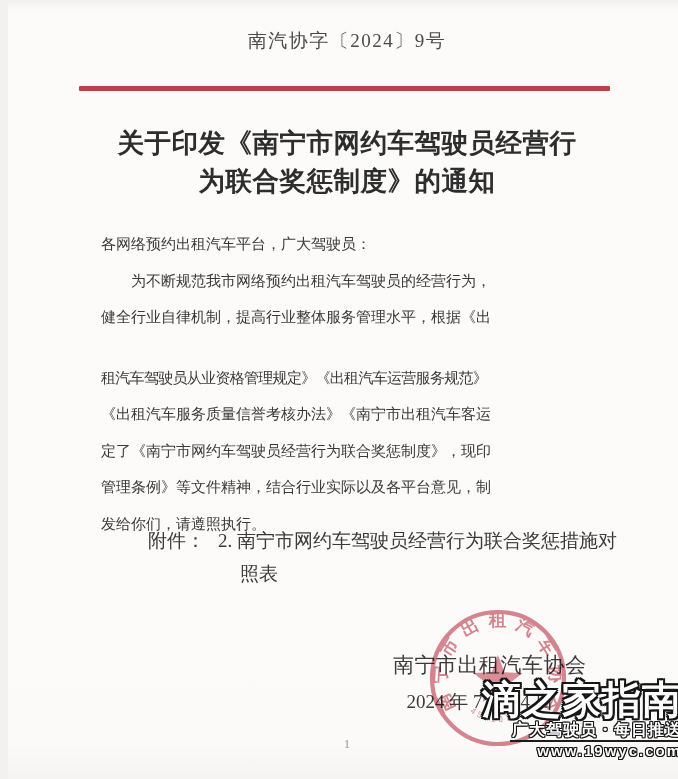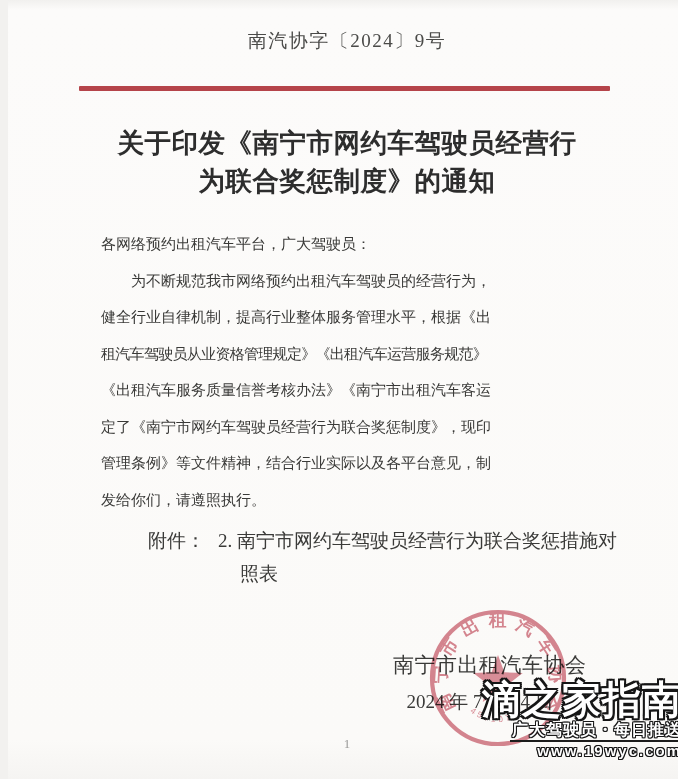--- a/index.html
+++ b/index.html
@@ -52,21 +52,21 @@
     position: absolute;
     left: 93px; top: 226px;
     width: 516px;
     font-size: 15px;
     line-height: 36.5px;
     color: #3a3a38;
     white-space: nowrap;
   }
   .body-line { height: 36.5px; }
   .body-line.indent { text-indent: 2em; }
-  .body-line.tight { letter-spacing: -0.7px; }
+  .body-line.tight { letter-spacing: -0.7px; margin-top: 24px; }
   
   .attachments {
     position: absolute;
     left: 140px; top: 524px;
     font-size: 19px;
     line-height: 33px;
     color: #3a3a38;
     display: flex;
   }
   .att-label { flex: 0 0 auto; margin-right: 3px; }

